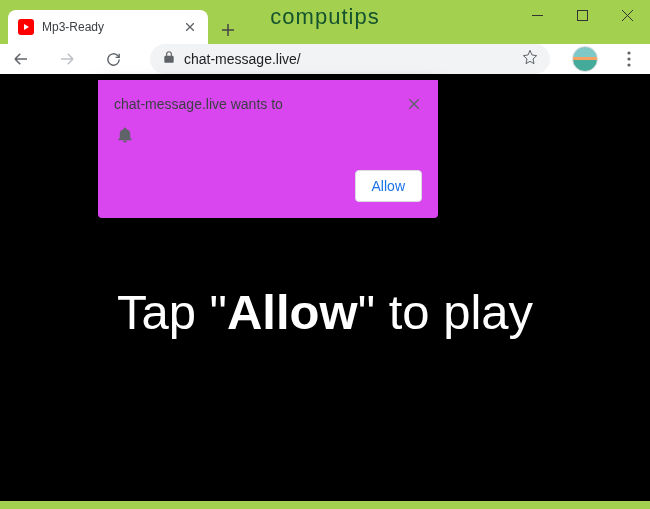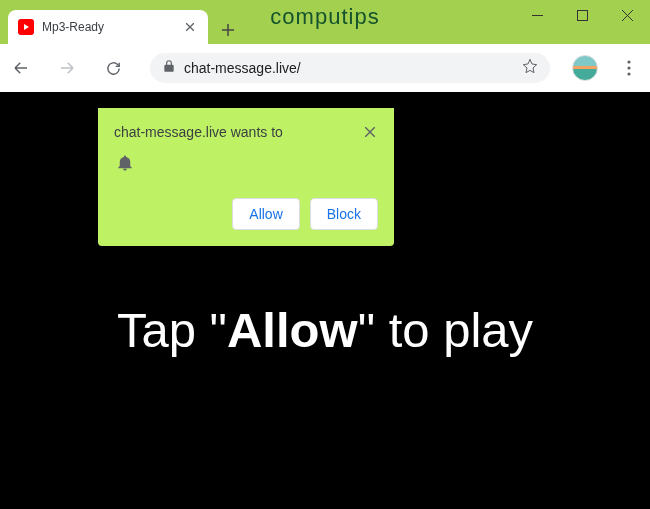--- a/index.html
+++ b/index.html
@@ -14,37 +14,37 @@
     .branding { position: absolute; top: 4px; left: 50%; transform: translateX(-50%); color: #14532d; font-size: 22px; font-weight: 400; letter-spacing: 1px; }
     
     .tabstrip { display: flex; align-items: flex-end; height: 36px; padding-left: 8px; padding-top: 6px; }
     .tab { background: #fff; height: 34px; width: 200px; border-radius: 8px 8px 0 0; display: flex; align-items: center; padding: 0 10px; gap: 8px; position: relative; }
     .favicon { width: 16px; height: 16px; background: #ff0000; border-radius: 3px; position: relative; display: flex; align-items: center; justify-content: center; }
     .favicon::after { content: ""; width: 0; height: 0; border-left: 5px solid #fff; border-top: 3px solid transparent; border-bottom: 3px solid transparent; margin-left: 1px; }
     .tab-title { font-size: 12px; color: #3c4043; flex: 1; white-space: nowrap; overflow: hidden; }
     .tab-close { width: 16px; height: 16px; display: flex; align-items: center; justify-content: center; color: #5f6368; }
     .newtab { width: 28px; height: 28px; display: flex; align-items: center; justify-content: center; margin-left: 6px; color: #444; font-size: 18px; }
     
-    .toolbar { background: #fff; height: 48px; display: flex; align-items: center; padding: 0 6px; gap: 16px; }
+    .toolbar { background: #fff; height: 30px; display: flex; align-items: center; padding: 0 6px; gap: 16px; }
     .nav-btn { width: 30px; height: 30px; display: flex; align-items: center; justify-content: center; color: #5f6368; border-radius: 50%; }
     .nav-btn.disabled { color: #bdc1c6; }
     
     .omnibox { flex: 1; height: 30px; background: #f1f3f4; border-radius: 15px; display: flex; align-items: center; padding: 0 12px; gap: 8px; margin: 0 6px; }
     .lock { color: #5f6368; }
     .url-text { font-size: 14px; color: #202124; flex: 1; }
     .star { color: #5f6368; }
     
     .avatar { width: 26px; height: 26px; border-radius: 50%; background: linear-gradient(180deg, #7fc8c8 40%, #f4a460 40%, #f4a460 55%, #4a9 55%); border: 1px solid #ddd; }
     .menu-dots { width: 30px; height: 30px; display: flex; align-items: center; justify-content: center; color: #5f6368; }
     
     .content { background: #000; height: 427px; position: relative; display: flex; align-items: center; justify-content: center; }
     .main-text { color: #fff; font-size: 49px; text-align: center; line-height: 1.25; font-weight: 400; padding-top: 50px; }
     .main-text .bold { font-weight: 700; }
     
-    .perm-dialog { position: absolute; top: 16px; left: 98px; width: 296px; background: #bef264; border-radius: 0 0 4px 4px; box-shadow: 0 4px 16px rgba(0,0,0,0.4); padding: 16px; z-index: 10; }
+    .perm-dialog { position: absolute; top: 6px; left: 98px; width: 340px; background: #d946ef; border-radius: 0 0 4px 4px; box-shadow: 0 4px 16px rgba(0,0,0,0.4); padding: 16px; z-index: 10; }
     .perm-head { display: flex; justify-content: space-between; align-items: flex-start; margin-bottom: 14px; }
     .perm-title { font-size: 14px; color: #3c4043; }
     .perm-close { width: 16px; height: 16px; display: flex; align-items: center; justify-content: center; color: #5f6368; }
     .perm-row { display: flex; align-items: center; gap: 14px; margin-bottom: 22px; padding-left: 2px; }
     .perm-bell { color: #5f6368; }
     .perm-label { font-size: 13px; color: #3c4043; }
     .perm-buttons { display: flex; justify-content: flex-end; gap: 10px; }
     .perm-btn { height: 32px; padding: 0 16px; border: 1px solid #dadce0; border-radius: 4px; background: #fff; color: #1a73e8; font-size: 14px; display: flex; align-items: center; }
   </style>
 </head>
@@ -151,18 +151,15 @@
       <span class="perm-bell">
         <svg width="18" height="18" viewBox="0 0 24 24" fill="currentColor">
             <path d="M12 22a2.5 2.5 0 0 0 2.5-2.5h-5A2.5 2.5 0 0 0 12 22zm7-6v-5a7 7 0 0 0-5.5-6.84V3.5a1.5 1.5 0 1 0-3 0v.66A7 7 0 0 0 5 11v5l-2 2v1h18v-1l-2-2z"></path>
           </svg>
       </span>
     </div>
     <div class="perm-buttons">
       <div class="perm-btn">
           <span>Allow</span>
         </div>
-      <div class="perm-btn">
-          <span>Block</span>
-        </div>
     </div>
   </div>
 </div>
 
 </body></html>

